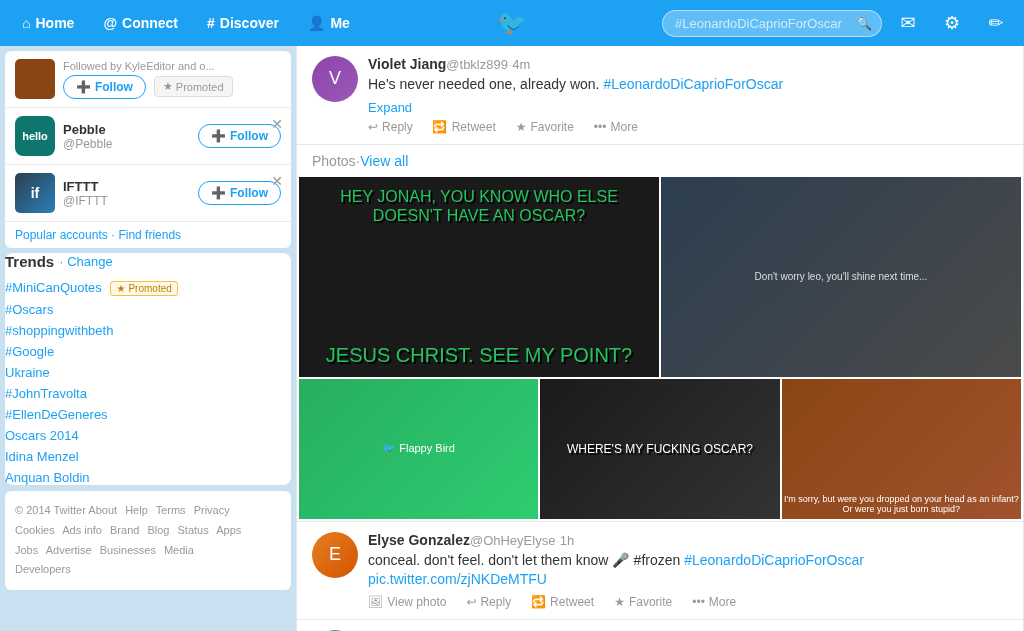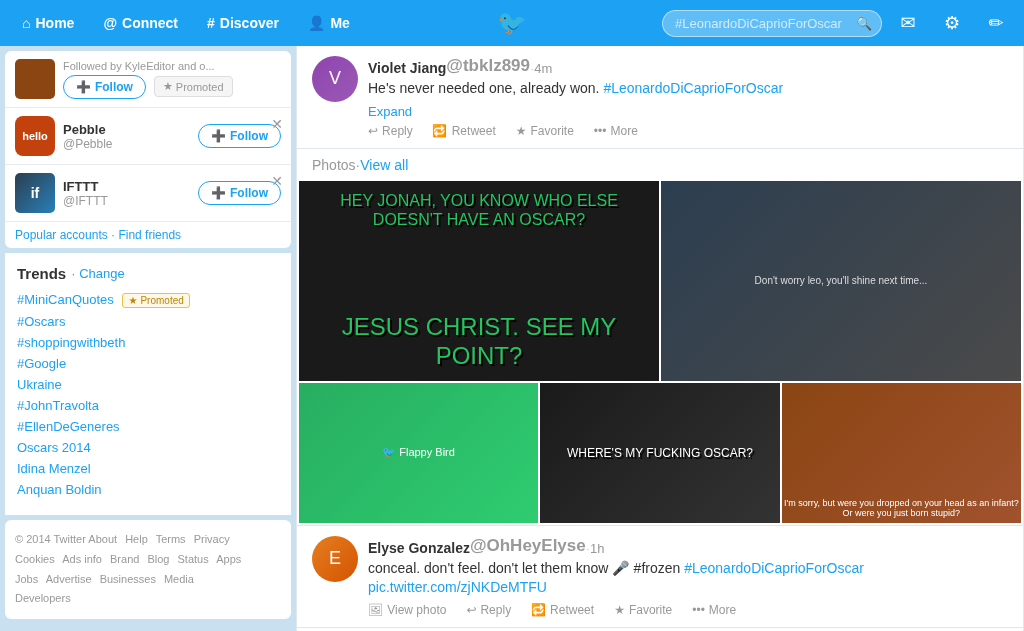--- a/index.html
+++ b/index.html
@@ -155,22 +155,22 @@
       padding: 6px 10px;
       font-size: 12px;
       color: #1da1f2;
     }
     .popular-accounts-link a { color: #1da1f2; text-decoration: none; }
 
     
     .trends-box {
       background: white;
       margin: 5px;
-      border-radius: 0;
-      padding: 12px;
+      border-radius: 8px;
+      padding: 0;
     }
     .trends-header {
       font-size: 15px;
       font-weight: bold;
       color: #333;
       margin-bottom: 10px;
       display: flex;
       align-items: center;
       gap: 5px;
     }
@@ -226,21 +226,21 @@
       flex-shrink: 0;
       display: flex;
       align-items: center;
       justify-content: center;
       font-size: 18px;
       overflow: hidden;
     }
     .tweet-content { flex: 1; }
     .tweet-header { display: flex; align-items: flex-end; margin-bottom: 3px; }
     .tweet-name { font-weight: bold; color: #333; font-size: 14px; }
-    .tweet-handle { color: #999; font-size: 17px; font-weight: bold; }
+    .tweet-handle { color: #999; font-size: 13px; }
     .tweet-time { color: #999; font-size: 13px; }
     .tweet-text { color: #333; font-size: 14px; line-height: 1.4; margin-bottom: 5px; }
     .tweet-text a { color: #1da1f2; text-decoration: none; }
     .tweet-expand { color: #1da1f2; font-size: 13px; cursor: pointer; margin-bottom: 5px; }
     .tweet-actions { display: flex; gap: 20px; color: #999; font-size: 12px; margin-top: 5px; }
     .tweet-action { cursor: pointer; display: flex; align-items: center; gap: 4px; }
 
     
     .photos-section {
       border-bottom: 1px solid #e1e8ed;
@@ -300,21 +300,21 @@
       flex-direction: column;
       justify-content: space-between;
       align-items: center;
       color: #22c55e;
       font-family: Impact, Arial Black, sans-serif;
       text-transform: uppercase;
       padding: 10px;
       text-align: center;
     }
     .meme-top { font-size: 16px; text-shadow: 2px 2px black; line-height: 1.2; }
-    .meme-bottom { font-size: 24px; text-shadow: 2px 2px black; line-height: 1.2; }
+    .meme-bottom { font-size: 20px; text-shadow: 2px 2px black; line-height: 1.2; }
     .meme-bg {
       background: linear-gradient(135deg, #2a2a2a, #1a1a1a);
     }
 
     
     .av-violet { background: linear-gradient(135deg, #9b59b6, #8e44ad); color: white; font-size: 11px; text-align: center; line-height: 1.2; }
     .av-pebble { background: #e74c3c; color: white; font-size: 12px; border-radius: 5px; display: flex; align-items: center; justify-content: center; }
     .av-ifttt { background: linear-gradient(135deg, #2c3e50, #34495e); color: white; border-radius: 5px; }
     .av-promoted { background: #8B4513; }
 
@@ -371,21 +371,21 @@
             </button>
             <div class="promoted-badge">
               <span>★</span>
               <span>Promoted</span>
             </div>
           </div>
         </div>
       </div>
 
       <div class="follow-item">
-        <div class="follow-avatar av-pebble" style="background:#c2410c;border-radius:8px;font-size:11px;color:white;font-weight:bold;">hello</div>
+        <div class="follow-avatar av-pebble" style="background:#0f766e;border-radius:8px;font-size:11px;color:white;font-weight:bold;">hello</div>
         <div class="follow-info">
           <div class="username">Pebble</div>
           <div class="handle">@Pebble</div>
         </div>
         <button class="follow-btn">
           <span>➕</span>
           <span>Follow</span>
         </button>
         <span class="close-btn">✕</span>
       </div>

